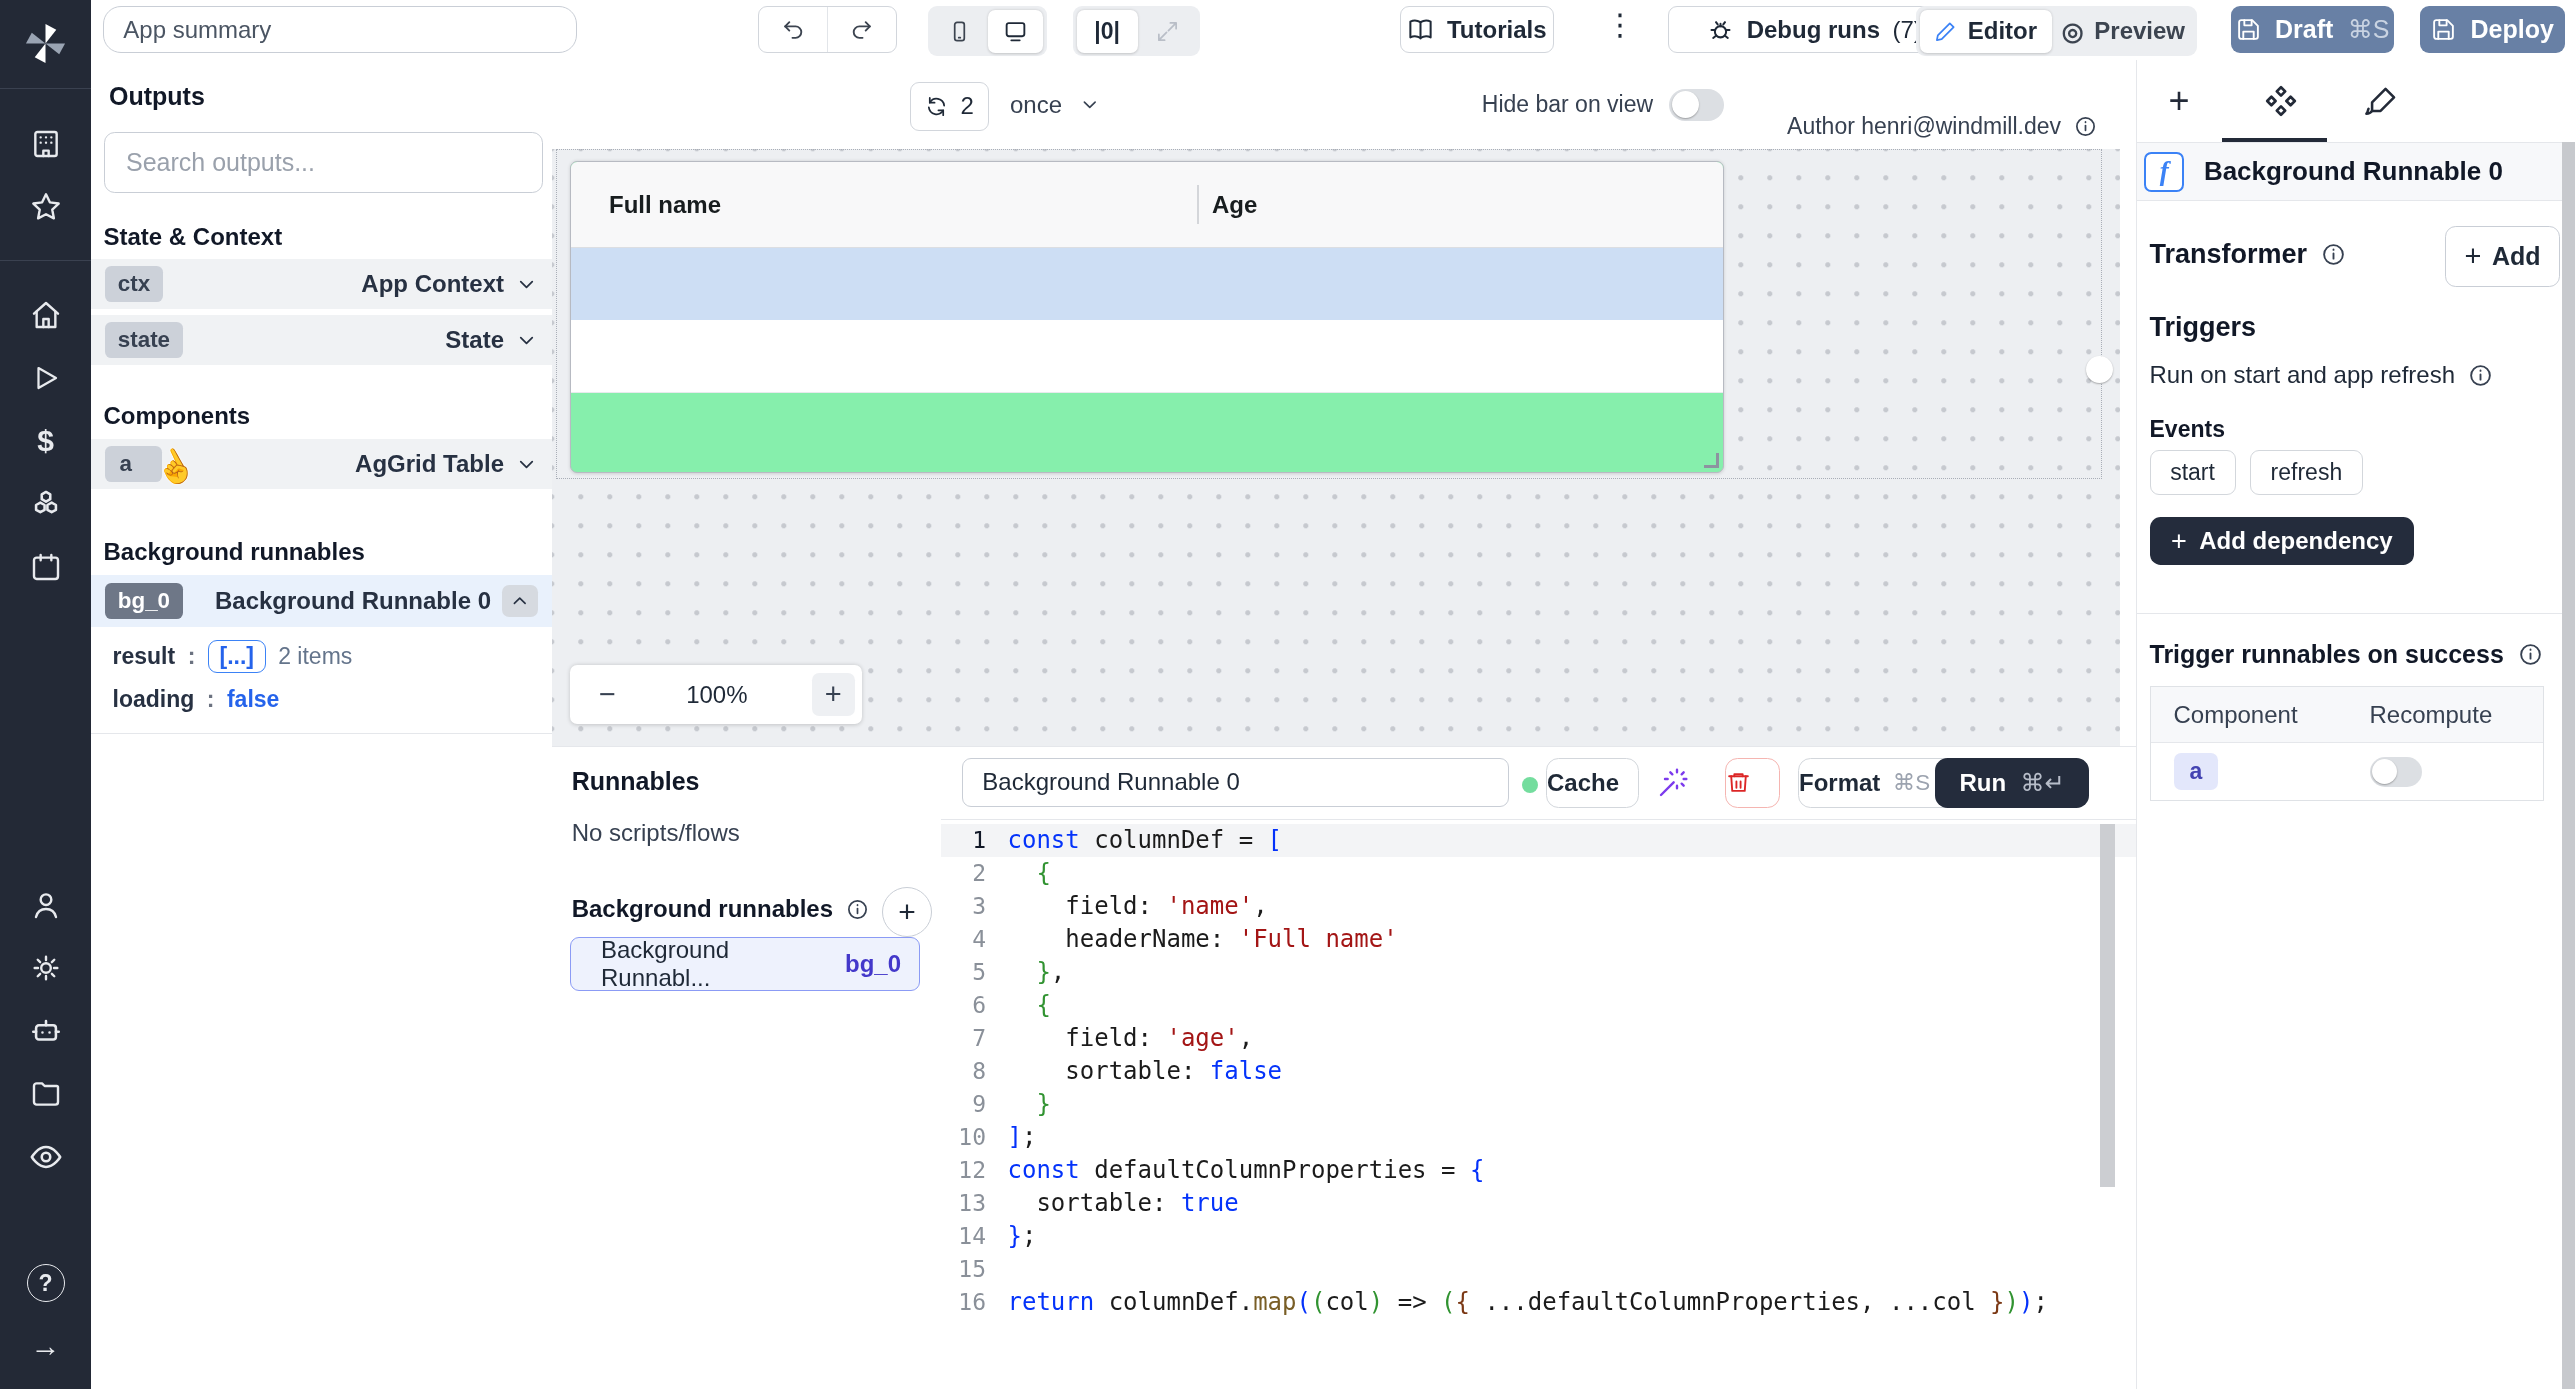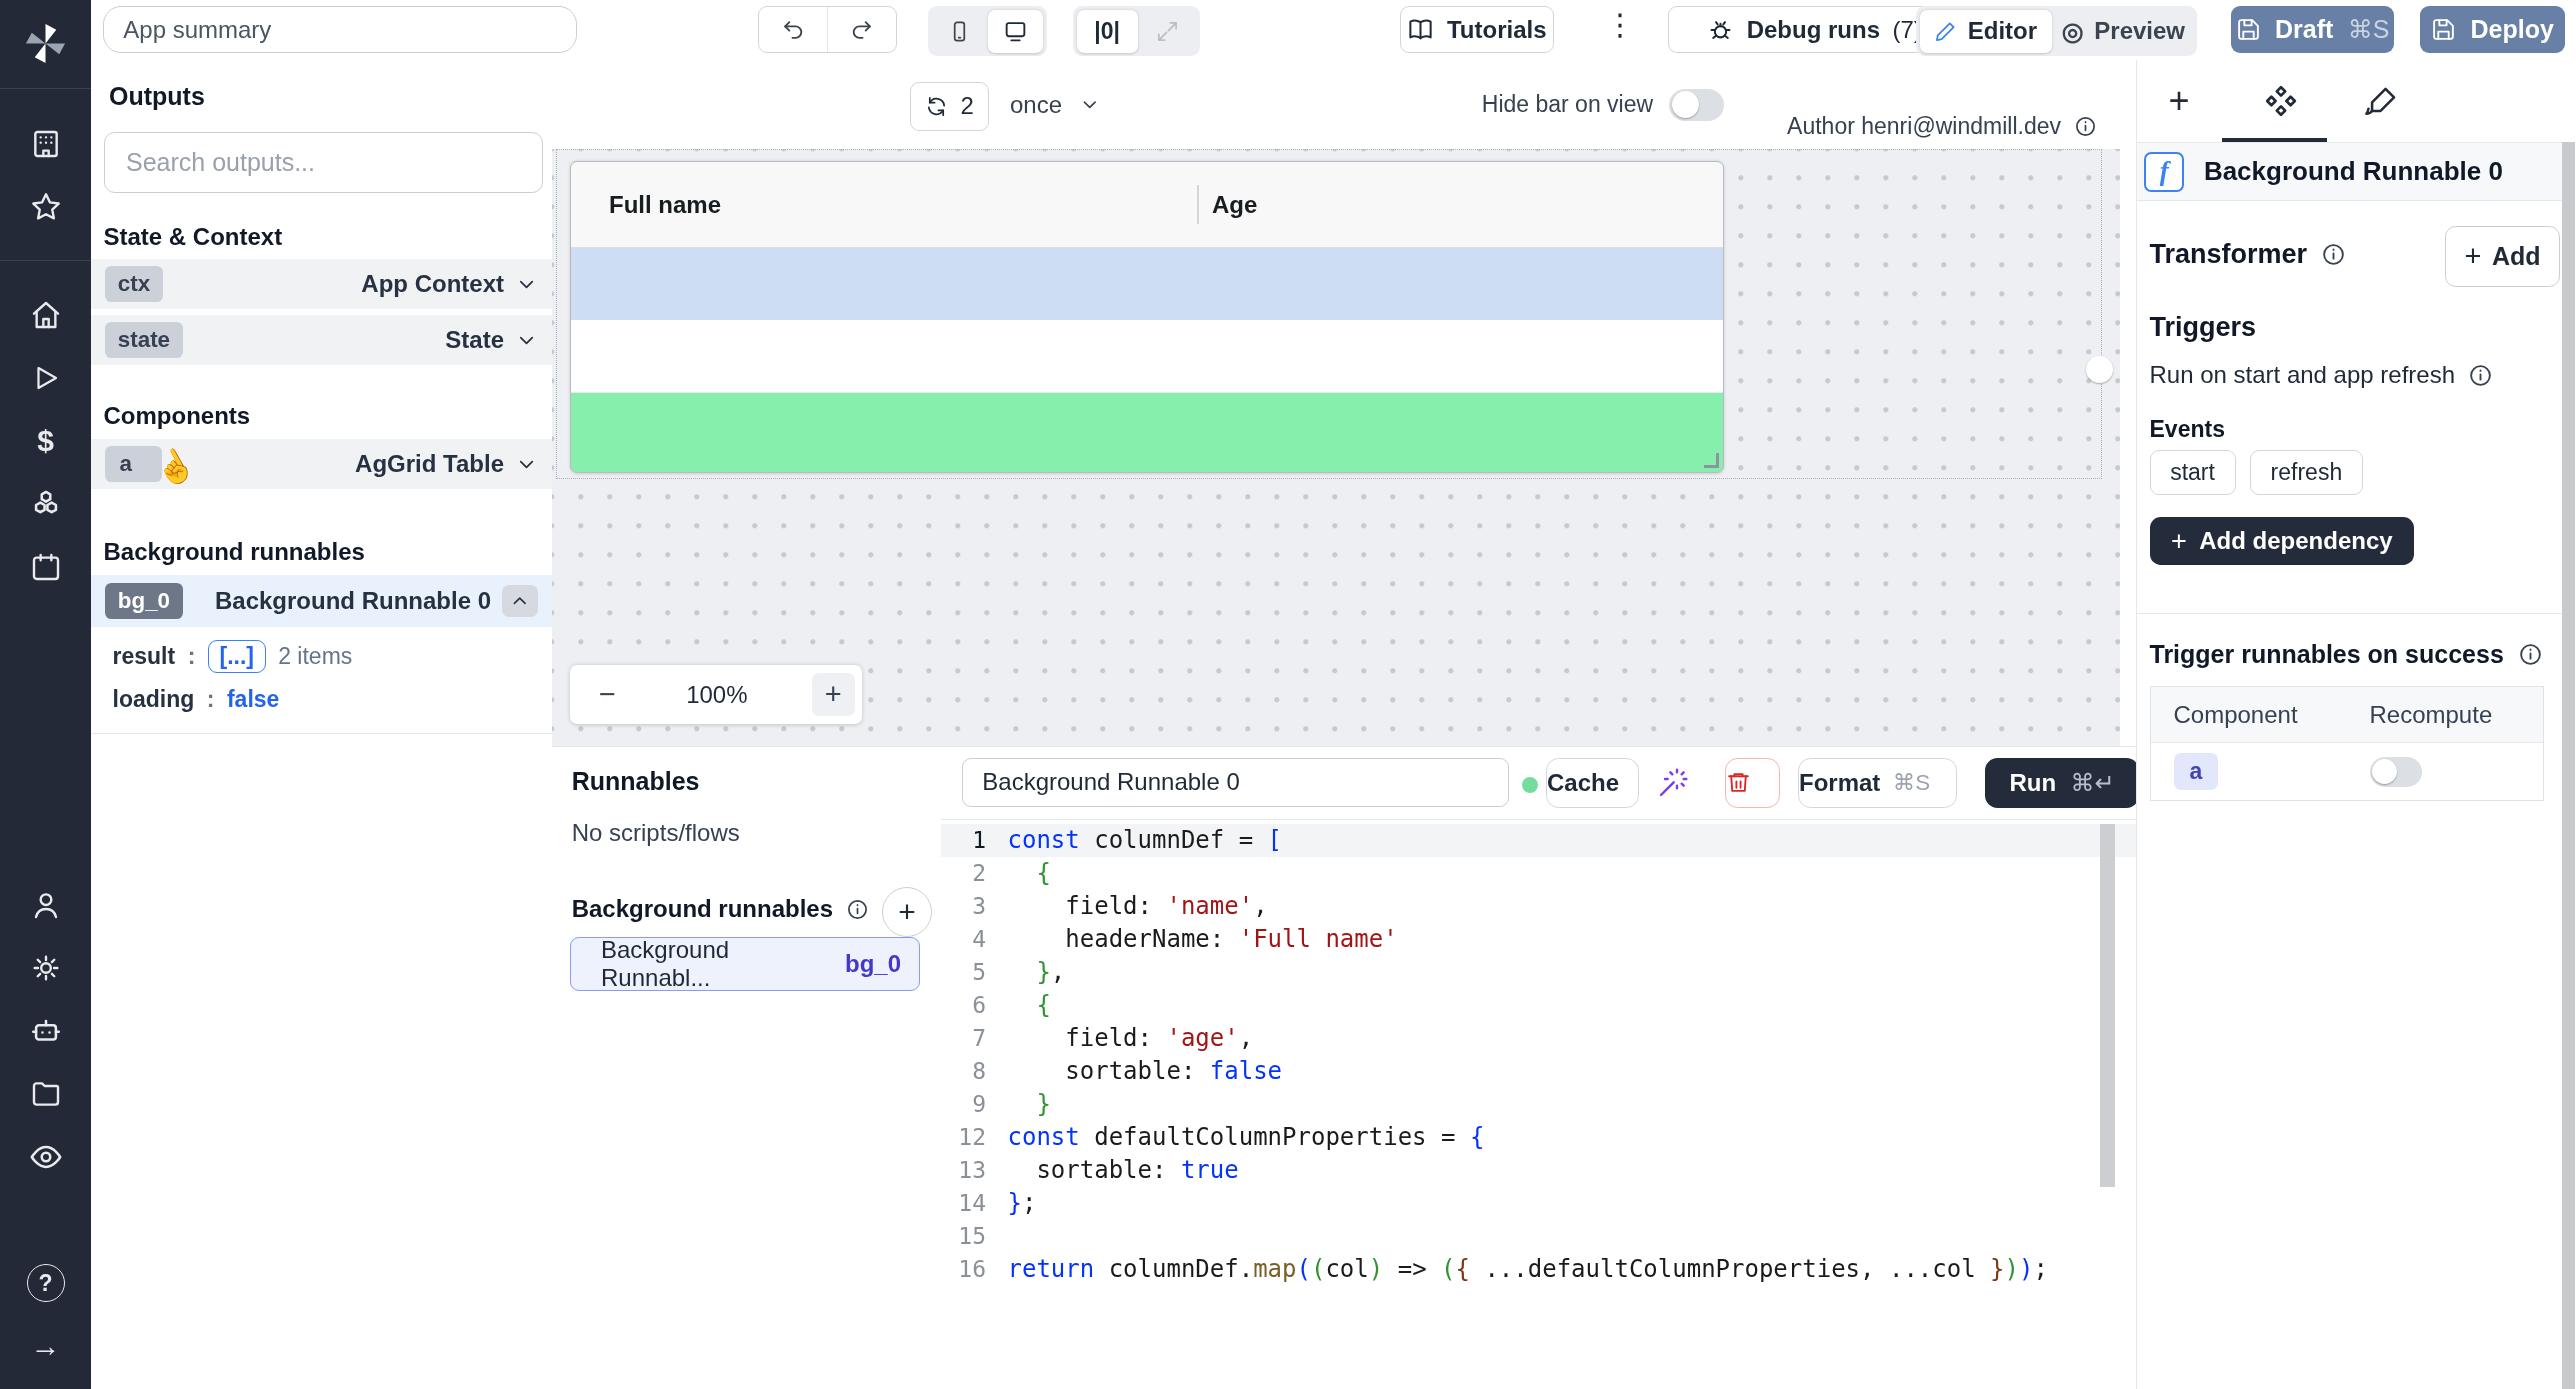--- a/index.html
+++ b/index.html
@@ -482,35 +482,36 @@
           <path d="M3 6h18"></path>
           <path d="M8 6V4h8v2"></path>
           <path d="M19 6l-1 14H6L5 6"></path>
           <path d="M10 11v6M14 11v6"></path>
         </svg>
     </div>
     <div class="abs pill" style="left:857px;top:10.7px;width:159px;">
       <span>Format</span>
         <span class="shortcut">⌘S</span>
     </div>
-    <div class="abs runbtn" style="left:1044px;top:10.7px;width:154px;">
+    <div class="abs runbtn" style="left:994px;top:10.7px;width:154px;">
       <span>Run</span>
         <span class="kbd2">⌘↵</span>
     </div>
     <div class="abs code">
       <div>
           <div class="code-line current"><span class="ln">1</span><span class="code-text"><span class="tk-k">const</span><span class="tk-p"> columnDef = </span><span class="tk-b1">[</span></span></div>
           <div class="code-line"><span class="ln">2</span><span class="code-text"><span class="tk-p">  </span><span class="tk-b2">{</span></span></div>
           <div class="code-line"><span class="ln">3</span><span class="code-text"><span class="tk-p">    field: </span><span class="tk-s">'name'</span><span class="tk-p">,</span></span></div>
           <div class="code-line"><span class="ln">4</span><span class="code-text"><span class="tk-p">    headerName: </span><span class="tk-s">'Full name'</span></span></div>
           <div class="code-line"><span class="ln">5</span><span class="code-text"><span class="tk-p">  </span><span class="tk-b2">}</span><span class="tk-p">,</span></span></div>
           <div class="code-line"><span class="ln">6</span><span class="code-text"><span class="tk-p">  </span><span class="tk-b2">{</span></span></div>
           <div class="code-line"><span class="ln">7</span><span class="code-text"><span class="tk-p">    field: </span><span class="tk-s">'age'</span><span class="tk-p">,</span></span></div>
           <div class="code-line"><span class="ln">8</span><span class="code-text"><span class="tk-p">    sortable: </span><span class="tk-k">false</span></span></div>
           <div class="code-line"><span class="ln">9</span><span class="code-text"><span class="tk-p">  </span><span class="tk-b2">}</span></span></div>
+          <div class="code-line"><span class="ln">10</span><span class="code-text"><span class="tk-b1">]</span><span class="tk-p">;</span></span></div>
           <div class="code-line"><span class="ln">12</span><span class="code-text"><span class="tk-k">const</span><span class="tk-p"> defaultColumnProperties = </span><span class="tk-b1">{</span></span></div>
           <div class="code-line"><span class="ln">13</span><span class="code-text"><span class="tk-p">  sortable: </span><span class="tk-k">true</span></span></div>
           <div class="code-line"><span class="ln">14</span><span class="code-text"><span class="tk-b1">}</span><span class="tk-p">;</span></span></div>
           <div class="code-line"><span class="ln">15</span><span class="code-text"></span></div>
           <div class="code-line"><span class="ln">16</span><span class="code-text"><span class="tk-k">return</span><span class="tk-p"> columnDef.</span><span class="tk-fn">map</span><span class="tk-b1">(</span><span class="tk-b2">(</span><span class="tk-p">col</span><span class="tk-b2">)</span><span class="tk-p"> =&gt; </span><span class="tk-b2">(</span><span class="tk-b3">{</span><span class="tk-p"> ...defaultColumnProperties, ...col </span><span class="tk-b3">}</span><span class="tk-b2">)</span><span class="tk-b1">)</span><span class="tk-p">;</span></span></div>
         </div>
     </div>
     <div class="abs code-sb"></div>
   </div>
 

